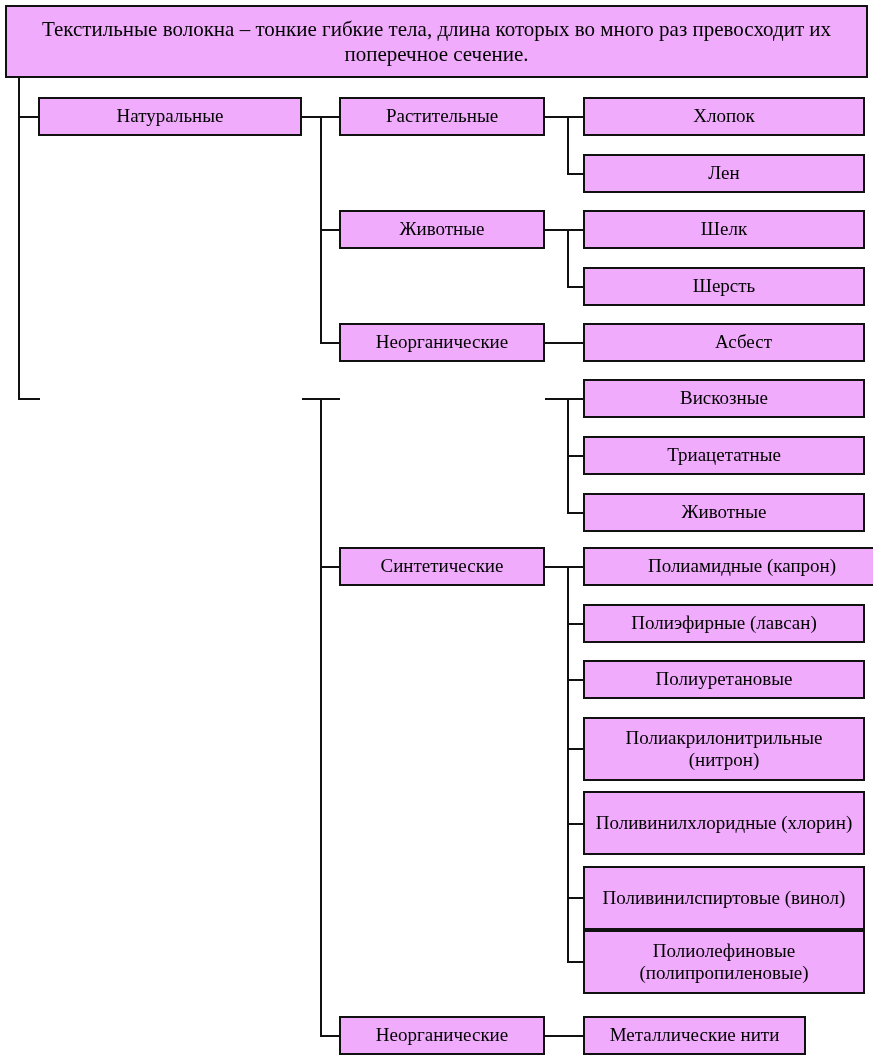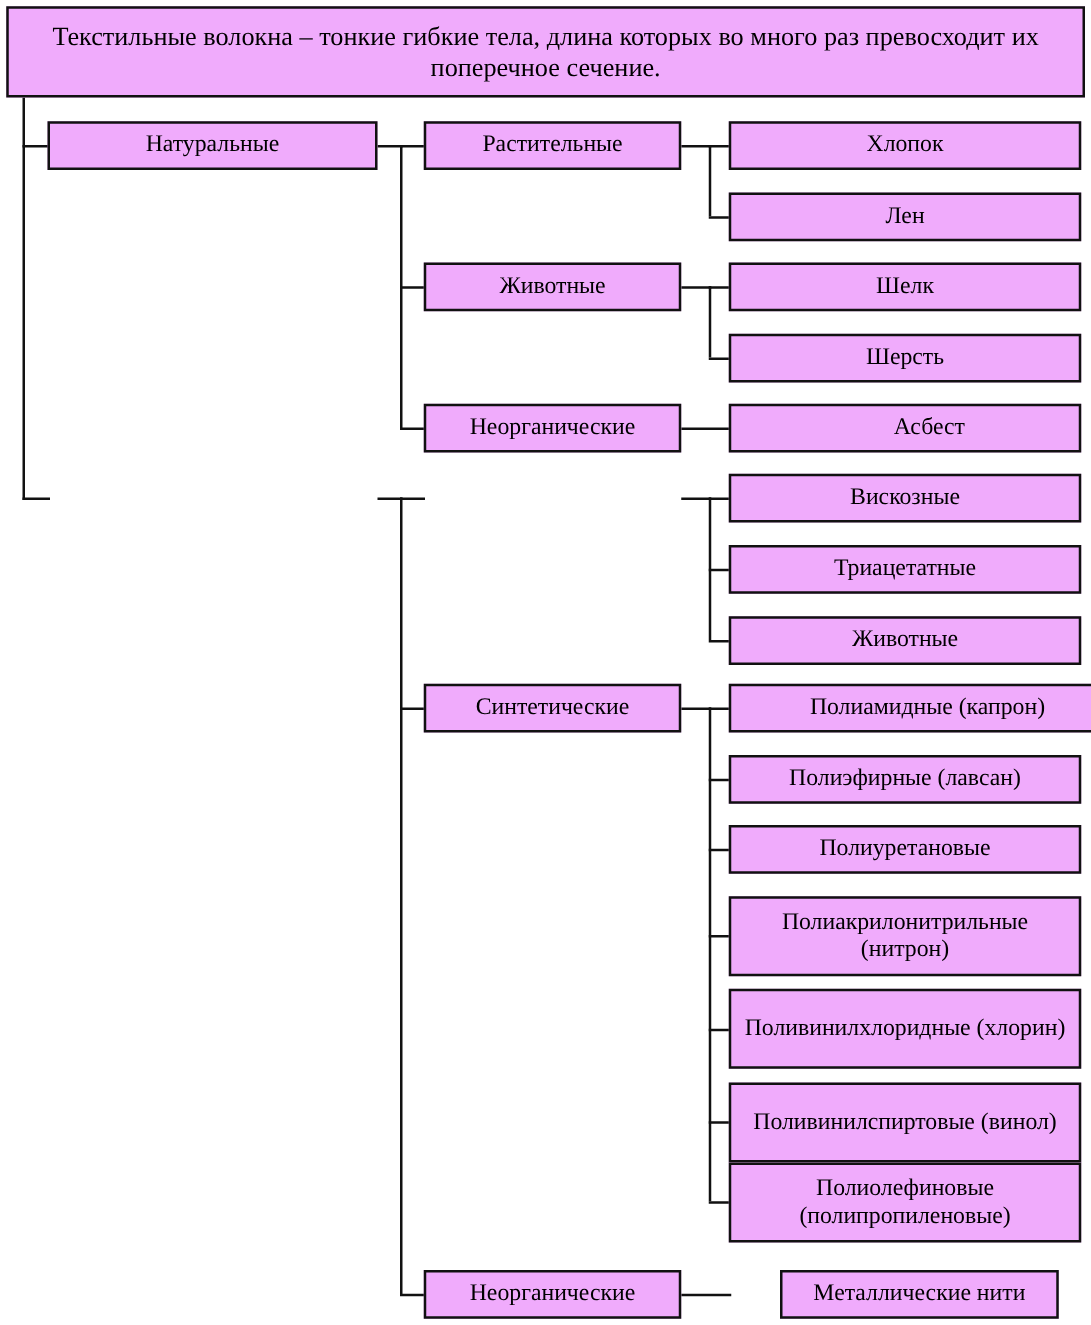--- a/index.html
+++ b/index.html
@@ -162,17 +162,17 @@
   </div>
   <div class="box lvl3" style="left:583px; top:791px; width:282px; height:64px;">
     <span>Поливинилхлоридные (хлорин)</span>
   </div>
   <div class="box lvl3" style="left:583px; top:866px; width:282px; height:64px;">
     <span>Поливинилспиртовые (винол)</span>
   </div>
   <div class="box lvl3" style="left:583px; top:930px; width:282px; height:64px;">
     <span>Полиолефиновые (полипропиленовые)</span>
   </div>
-  <div class="box lvl3" style="left:583px; top:1016px; width:223px; height:39px;margin-left:41px;">
+  <div class="box lvl3" style="left:583px; top:1016px; width:223px; height:39px;">
     <span>Металлические нити</span>
   </div>
 
 </div>
 
 </body></html>

